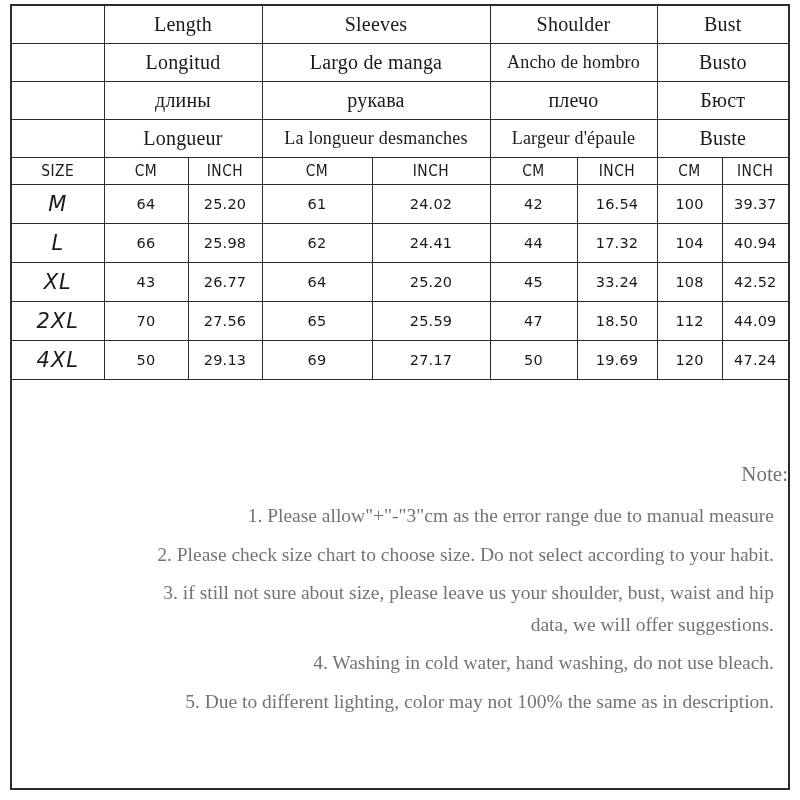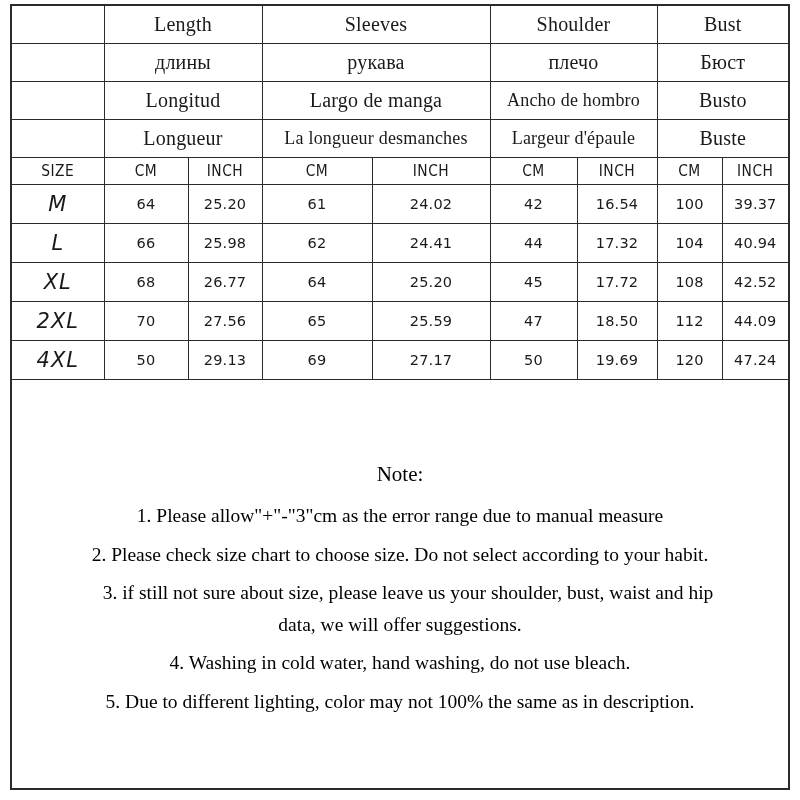--- a/index.html
+++ b/index.html
@@ -80,23 +80,23 @@
     font-size: 21px;
     font-style: italic;
     font-weight: normal;
     letter-spacing: 1px;
     font-family: "DejaVu Sans", "Liberation Sans", sans-serif;
   }
 
   
   .notes {
     margin-top: 82px;
-    text-align: center;
+    text-align: right;
     font-family: "Liberation Serif", "DejaVu Serif", serif;
-    color: #000000;
+    color: #737373;
   }
   .notes .note-title {
     font-size: 21px;
     margin-bottom: 19px;
   }
   .notes .note-line {
     font-size: 19.5px;
     line-height: 1.0;
     margin-bottom: 19px;
     padding: 0 14px;
@@ -128,32 +128,32 @@
       <tr class="lang-row">
         <td class="blank-cell"></td>
         <td colspan="2">Length</td>
         <td colspan="2">Sleeves</td>
         <td colspan="2">Shoulder</td>
         <td colspan="2">Bust</td>
       </tr>
 
       <tr class="lang-row">
         <td class="blank-cell"></td>
+        <td colspan="2">Longitud</td>
+        <td colspan="2">Largo de manga</td>
+        <td colspan="2" class="small-fit">Ancho de hombro</td>
+        <td colspan="2">Busto</td>
+      </tr>
+
+      <tr class="lang-row">
+        <td class="blank-cell"></td>
         <td colspan="2">длины</td>
         <td colspan="2">рукава</td>
         <td colspan="2">плечо</td>
         <td colspan="2">Бюст</td>
-      </tr>
-
-      <tr class="lang-row">
-        <td class="blank-cell"></td>
-        <td colspan="2">Longitud</td>
-        <td colspan="2">Largo de manga</td>
-        <td colspan="2" class="small-fit">Ancho de hombro</td>
-        <td colspan="2">Busto</td>
       </tr>
 
       <tr class="lang-row">
         <td class="blank-cell"></td>
         <td colspan="2">Longueur</td>
         <td colspan="2" class="small-fit">La longueur desmanches</td>
         <td colspan="2" class="small-fit">Largeur d'épaule</td>
         <td colspan="2">Buste</td>
       </tr>
 
@@ -188,26 +188,26 @@
         <td>62</td>
         <td>24.41</td>
         <td>44</td>
         <td>17.32</td>
         <td>104</td>
         <td>40.94</td>
       </tr>
 
       <tr class="data-row">
         <td class="size-cell">XL</td>
-        <td>68</td>
+        <td>43</td>
         <td>26.77</td>
         <td>64</td>
         <td>25.20</td>
         <td>45</td>
-        <td>17.72</td>
+        <td>33.24</td>
         <td>108</td>
         <td>42.52</td>
       </tr>
 
       <tr class="data-row">
         <td class="size-cell">2XL</td>
         <td>70</td>
         <td>27.56</td>
         <td>65</td>
         <td>25.59</td>

